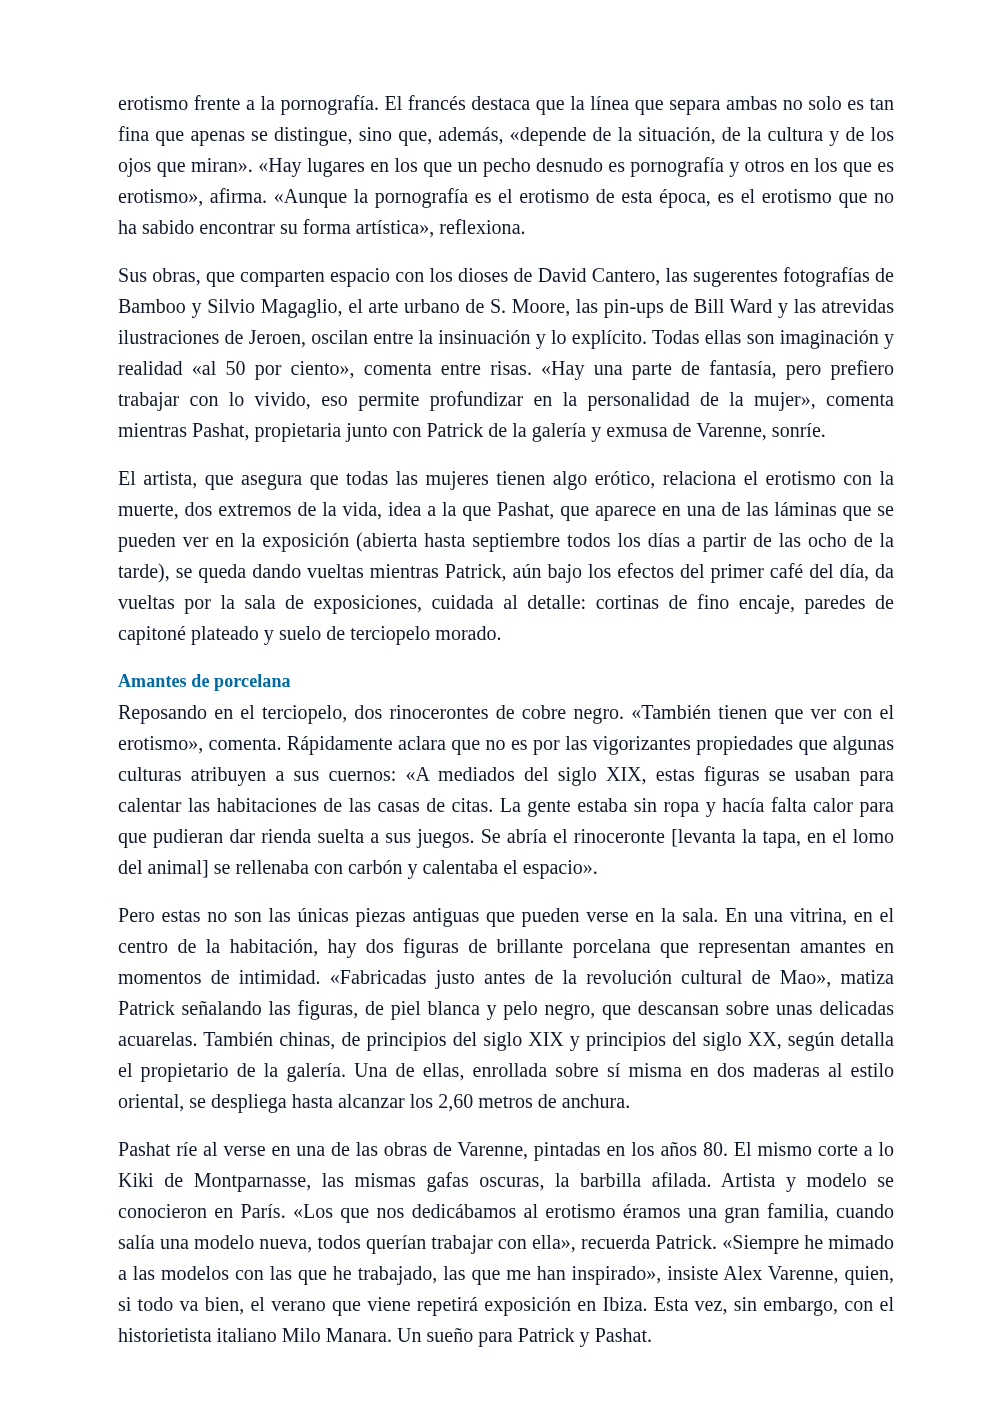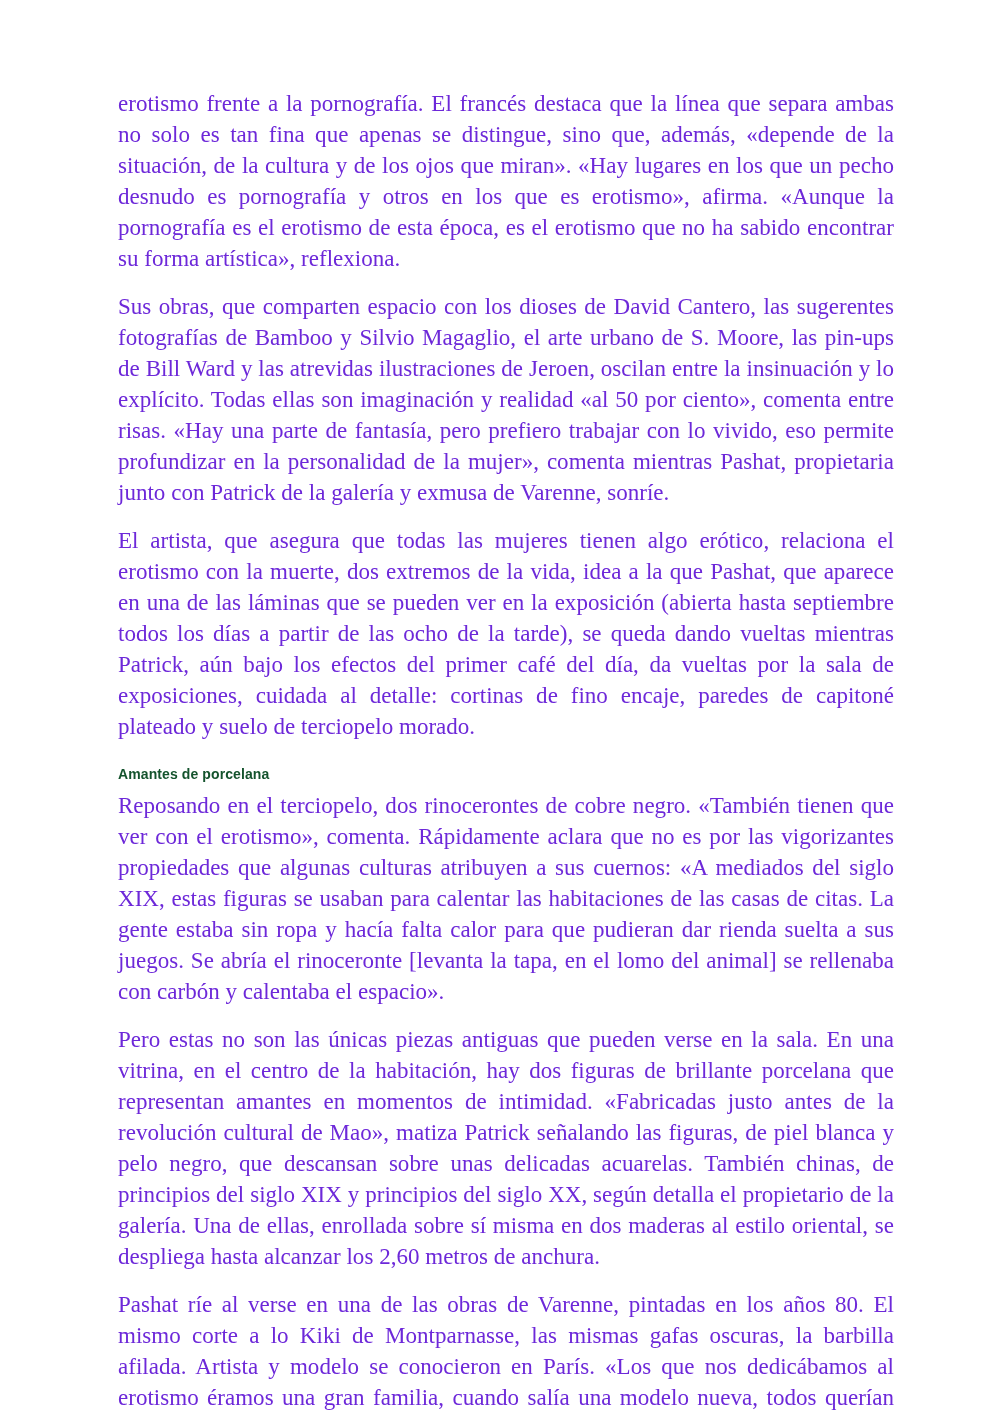--- a/index.html
+++ b/index.html
@@ -17,38 +17,38 @@
     overflow: hidden;
   }
   .text-column {
     position: absolute;
     left: 118px;
     top: 88px;
     width: 776px;
   }
   .para {
     font-family: "Liberation Serif", "DejaVu Serif", serif;
-    font-size: 23px;
+    font-size: 20px;
     line-height: 31px;
-    color: #6d28d9;
+    color: #0f172a;
     text-align: justify;
     text-justify: inter-word;
     margin: 0 0 17px 0;
     -webkit-font-smoothing: antialiased;
     letter-spacing: 0.02px;
   }
   .para:last-child {
     margin-bottom: 5px;
   }
   .subhead {
-    font-family: Liberation Sans, sans-serif;
-    font-size: 14px;
+    font-family: Liberation Serif, serif;
+    font-size: 18px;
     line-height: 30px;
     font-weight: bold;
-    color: #14532d;
+    color: #0369a1;
     text-align: left;
     margin: 0 0 1px 0;
     letter-spacing: 0.1px;
   }
   .section-gap {
     margin-top: 17px;
   }
 </style>
 </head>
 <body>

